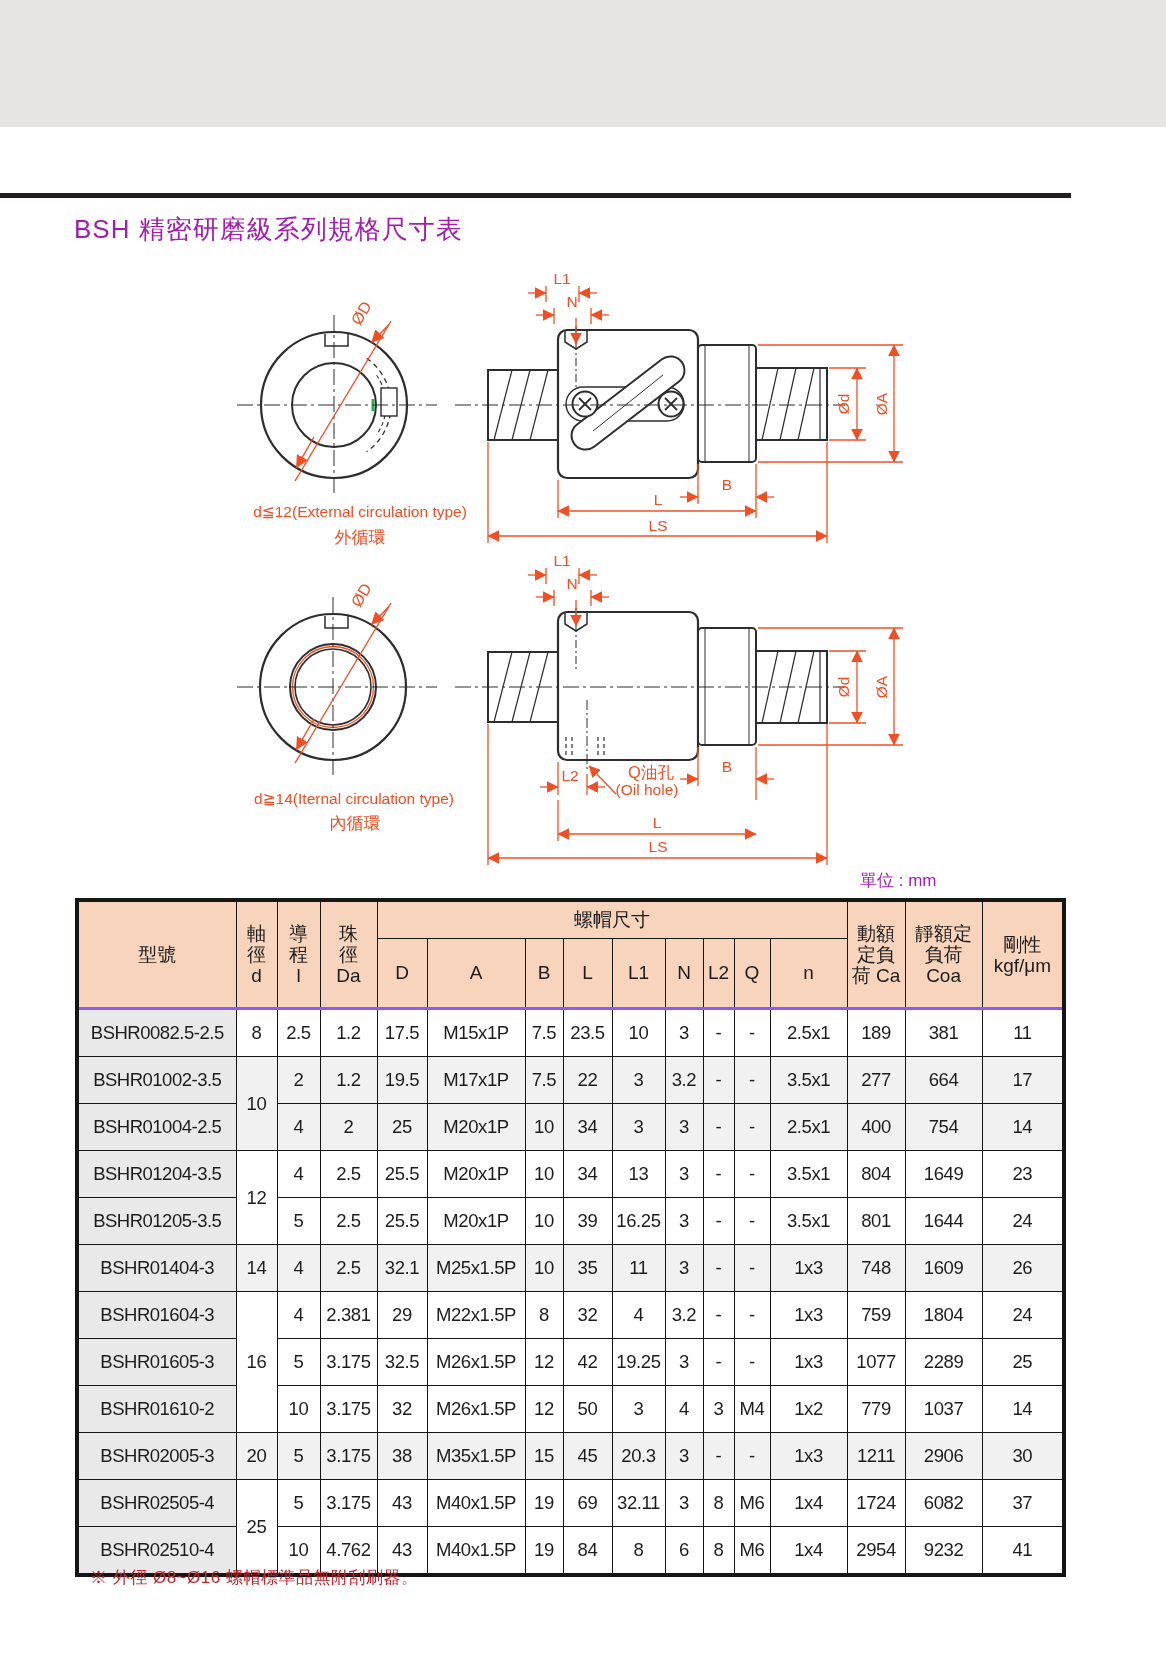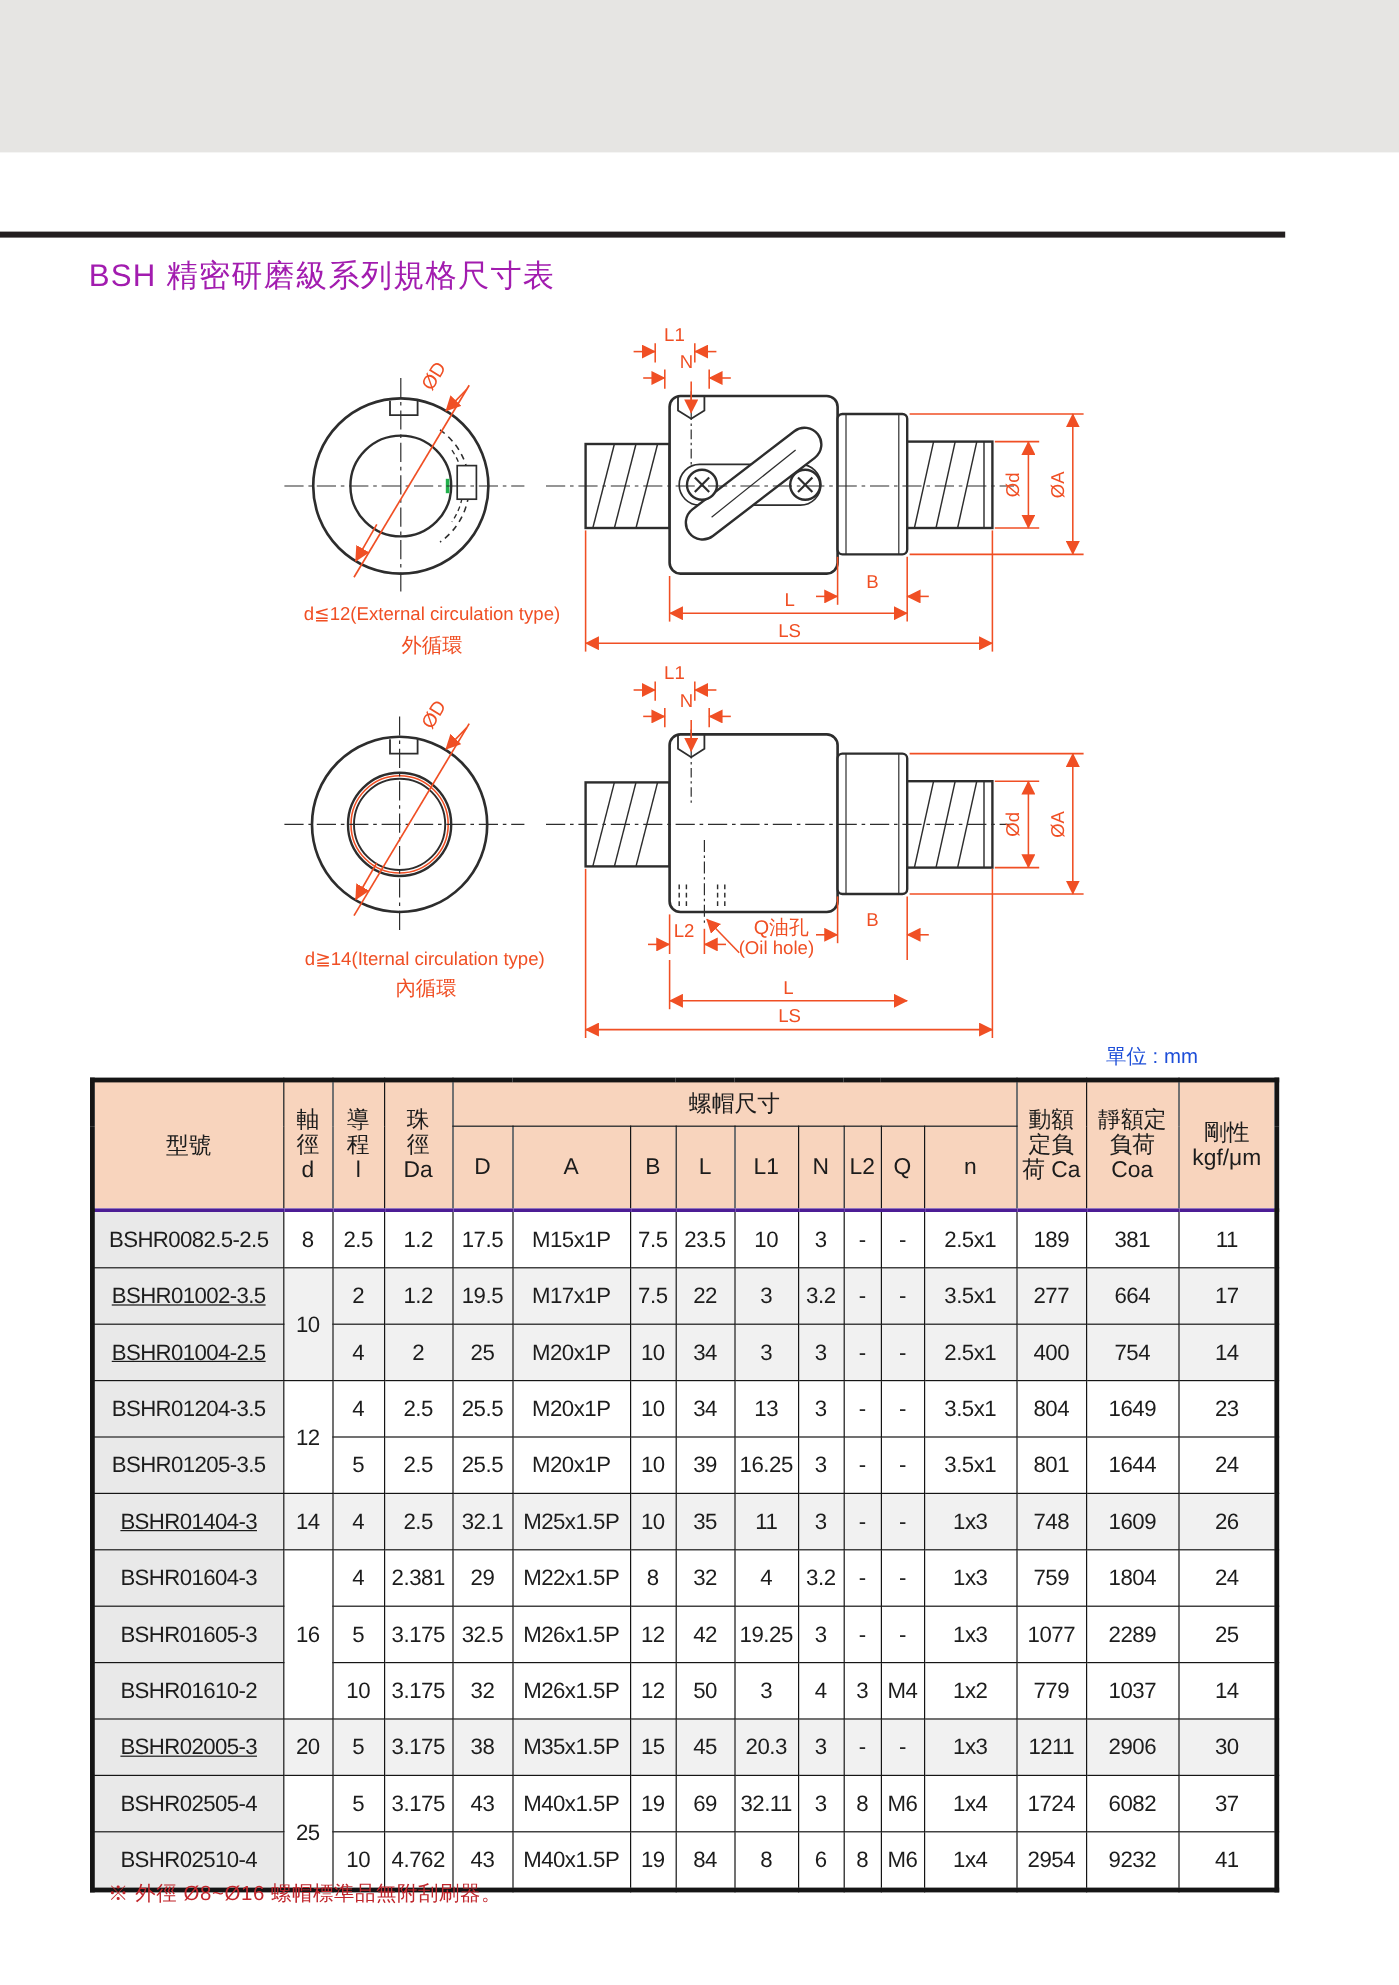--- a/index.html
+++ b/index.html
@@ -4,38 +4,38 @@
 <style>
   html,body{margin:0;padding:0;}
   body{
     width:1166px;height:1654px;position:relative;background:#ffffff;
     font-family:"Liberation Sans", sans-serif;color:#1c1c1c;overflow:hidden;
   }
   .top-band{position:absolute;left:0;top:0;width:1166px;height:127px;background:#e6e5e3;}
   .rule{position:absolute;left:0;top:193px;width:1071px;height:5px;background:#231f20;}
   .page-title{position:absolute;left:74px;top:212px;font-size:26px;font-weight:400;
     color:#a21caf;letter-spacing:1px;white-space:nowrap;}
-  .unit-label{position:absolute;left:860px;top:869px;width:200px;text-align:center;
-    font-size:17px;color:#1d4ed8;}
+  .unit-label{position:absolute;left:860px;top:869px;width:200px;text-align:left;
+    font-size:17px;color:#a21caf;}
   svg.diagrams{position:absolute;left:0;top:0;pointer-events:none;}
   svg text{font-family:"Liberation Sans", sans-serif;}
   .red-t{fill:#f04f24;}
   
   .spec-table{position:absolute;left:75px;top:898px;border-collapse:collapse;table-layout:fixed;
     width:987px;border:4px solid #151515;}
   .spec-table td{border:1.6px solid #151515;text-align:center;vertical-align:middle;
     padding:0;font-size:18.5px;letter-spacing:-0.4px;color:#1c1c1c;background:#ffffff;overflow:hidden;}
   .spec-table thead td{background:#f8d4bd;font-size:19px;letter-spacing:0;}
   .spec-table tr.h1 td{height:36px;}
   .spec-table tr.h2 td{height:68px;}
   .spec-table tbody td{height:46px;}
-  .spec-table tbody tr:first-child td{border-top:3px solid #4c1d95;}
+  .spec-table tbody tr:first-child td{border-top:3px solid #8b5cf6;}
   .spec-table tbody td.model{background:#e9e9e9;letter-spacing:-0.5px;}
   .spec-table tbody tr.shade td{background:#f1f1f1;}
-  .spec-table tbody tr.shade td.model{background:#e9e9e9;text-decoration:underline;}
+  .spec-table tbody tr.shade td.model{background:#e9e9e9;}
   .vstack div{line-height:21px;}
   .footnote{position:absolute;left:90px;top:1566px;font-size:17px;color:#c0262c;letter-spacing:0.5px;}
 </style>
 </head>
 <body>
 
 <div class="top-band"></div>
 <div class="rule"></div>
 <div class="page-title">BSH 精密研磨級系列規格尺寸表</div>
 

